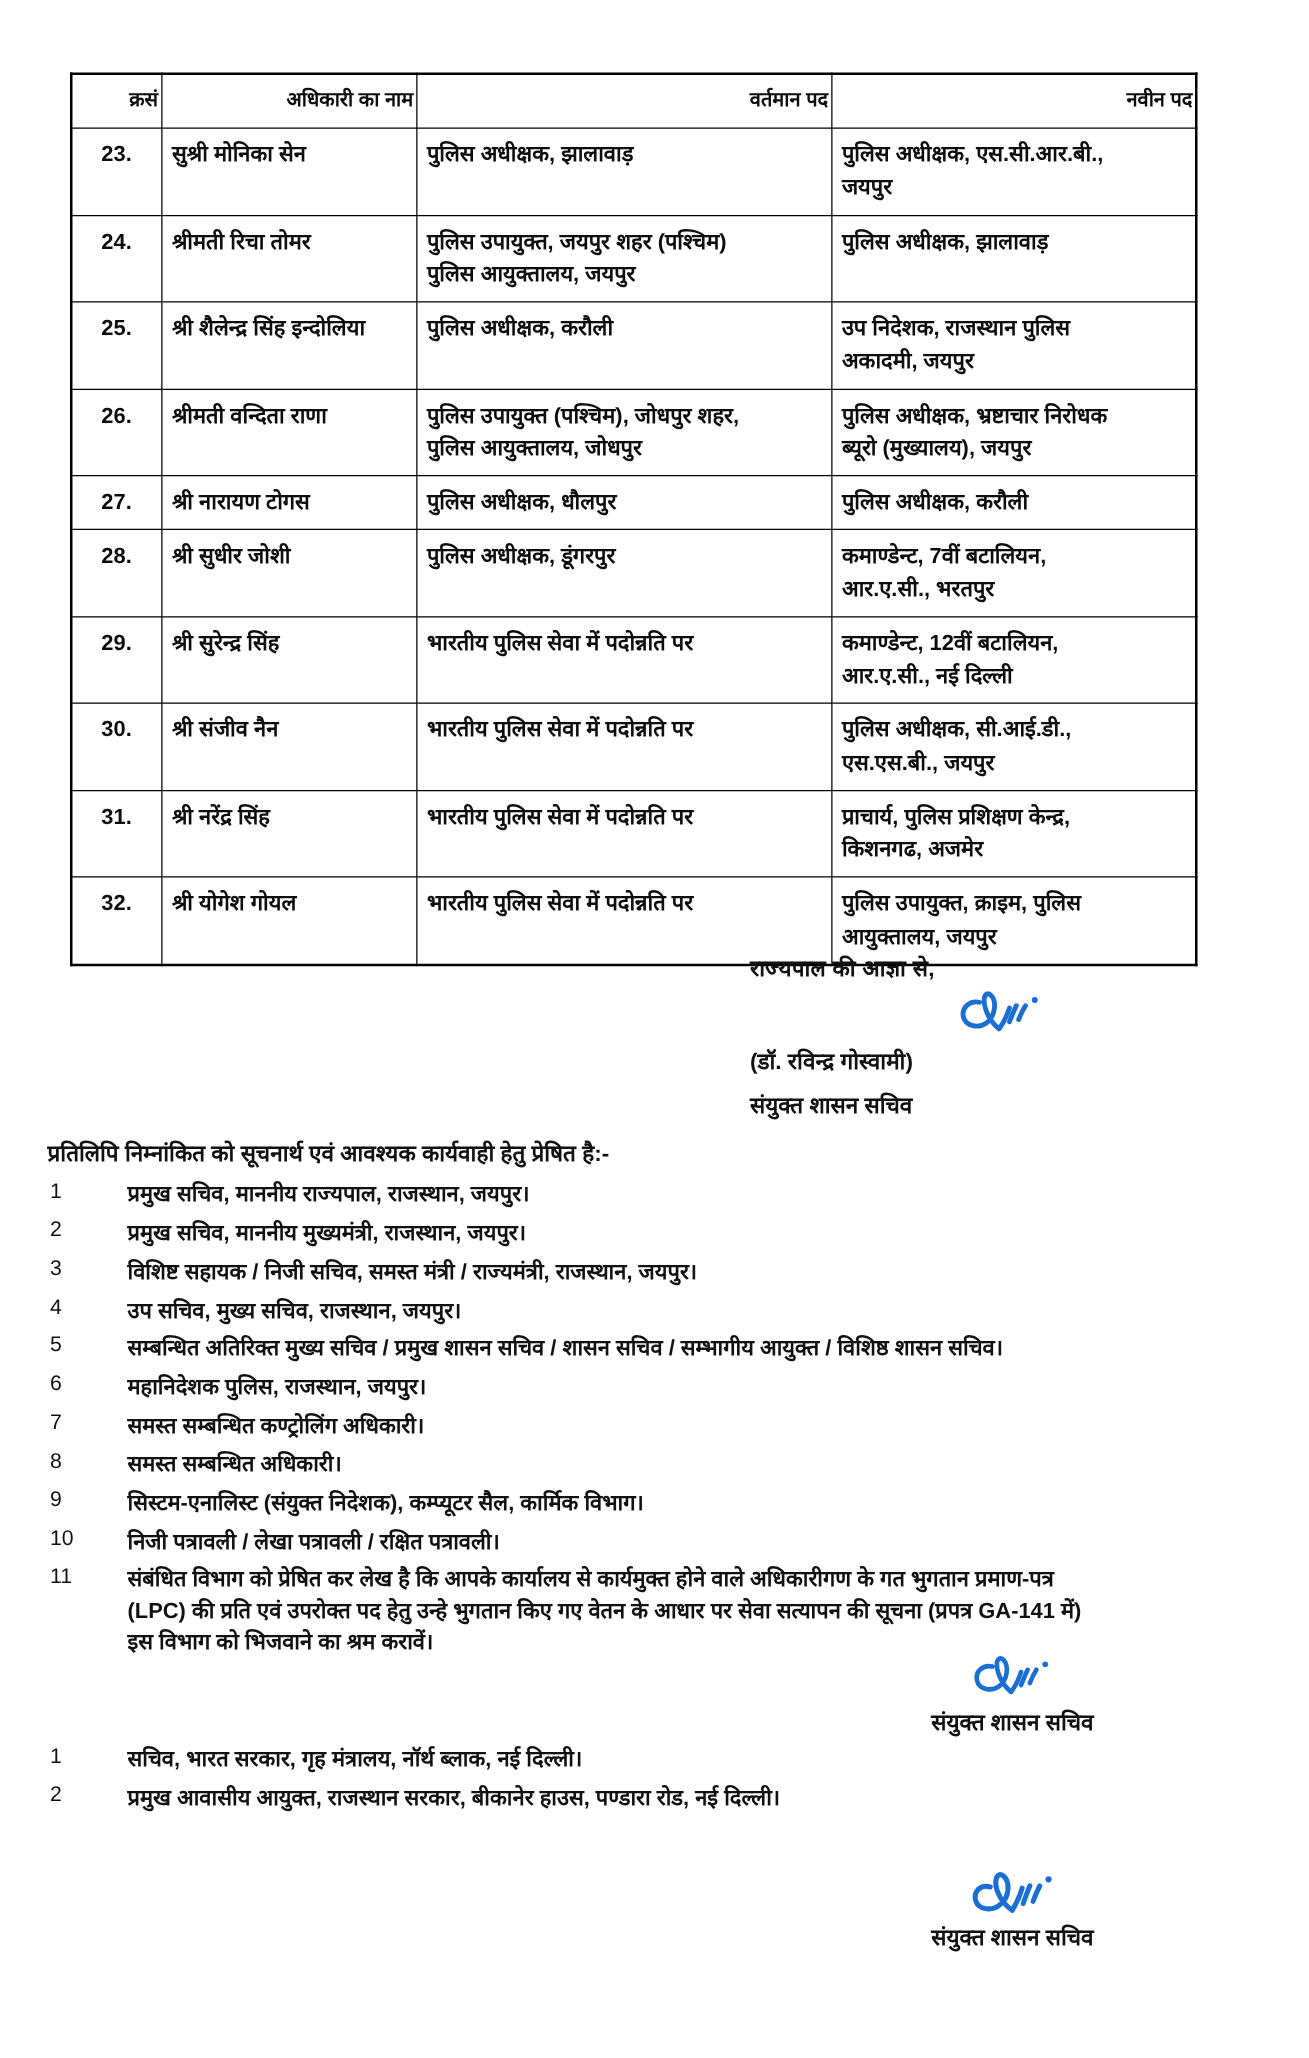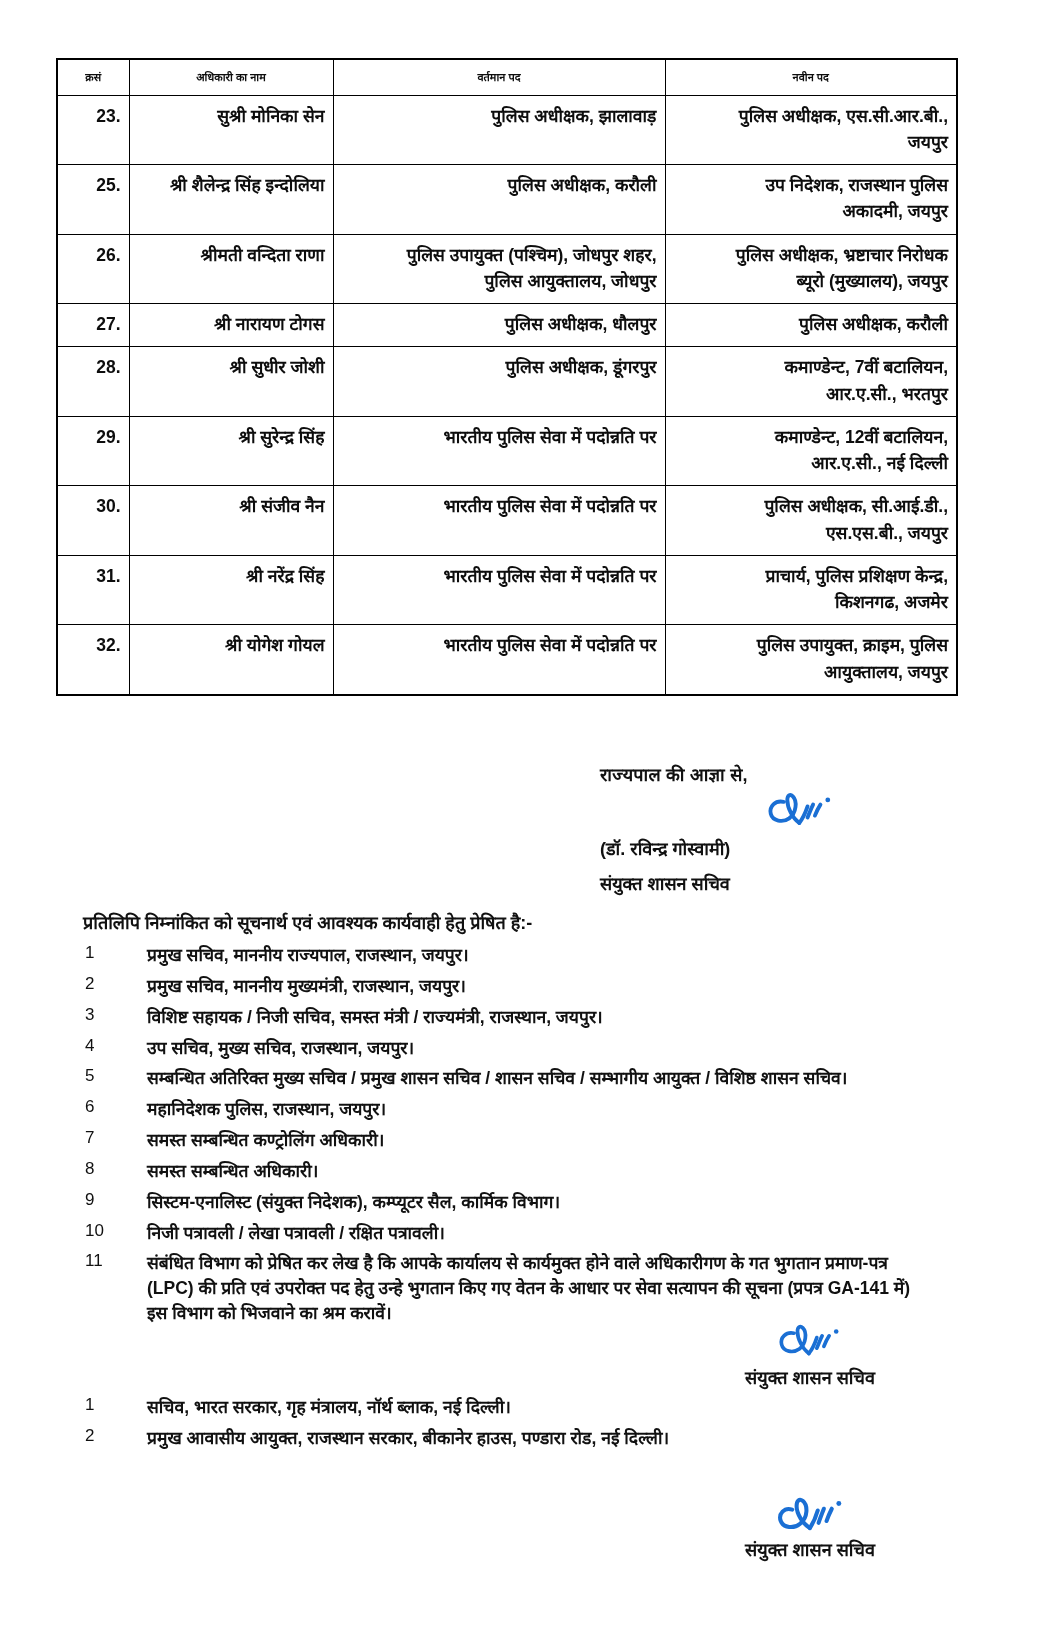--- a/index.html
+++ b/index.html
@@ -37,27 +37,26 @@
   }
   table.transfer-table td,
   table.transfer-table th {
     border: 1px solid #000;
     padding: 7px 8px 9px 8px;
     vertical-align: top;
     font-size: 17.5px;
     line-height: 1.5;
     font-weight: bold;
     color: #0d0d0d;
+  }
+  table.transfer-table thead th {
     text-align: right;
-  }
-  table.transfer-table thead th {
-    text-align: center;
     vertical-align: middle;
     padding: 9px 2px;
-    font-size: 11px;
+    font-size: 16px;
   }
   col.c-sn    { width: 72px; }
   col.c-name  { width: 204px; }
   col.c-cur   { width: 332px; }
   col.c-new   { width: 292px; }
 
   td.sn {
     text-align: center;
     font-size: 17.5px;
     font-weight: bold;
@@ -93,21 +92,20 @@
     font-size: 18px;
     font-weight: bold;
     margin-top: 11px;
   }
 
   
   .dist {
     position: absolute;
     left: 38px;
     width: 960px;
-    margin-left: 45px;
   }
   #dist-one { top: 910px; }
   #dist-two { top: 1395px; }
 
   .dist-head {
     font-size: 18px;
     font-weight: bold;
     margin-bottom: 9px;
   }
   .dist-row {
@@ -170,20 +168,31 @@
       <tbody>
         <tr>
           <td class="sn">23.</td>
           <td>सुश्री मोनिका सेन</td>
           <td>
             <span class="ln">पुलिस अधीक्षक, झालावाड़</span>
           </td>
           <td class="cell-new">
             <span class="ln">पुलिस अधीक्षक, एस.सी.आर.बी.,</span>
             <span class="ln">जयपुर</span>
+          </td>
+        </tr>
+        <tr>
+          <td class="sn">24.</td>
+          <td>श्रीमती रिचा तोमर</td>
+          <td>
+            <span class="ln">पुलिस उपायुक्त, जयपुर शहर (पश्चिम)</span>
+            <span class="ln">पुलिस आयुक्तालय, जयपुर</span>
+          </td>
+          <td class="cell-new">
+            <span class="ln">पुलिस अधीक्षक, झालावाड़</span>
           </td>
         </tr>
         <tr>
           <td class="sn">25.</td>
           <td>श्री शैलेन्द्र सिंह इन्दोलिया</td>
           <td>
             <span class="ln">पुलिस अधीक्षक, करौली</span>
           </td>
           <td class="cell-new">
             <span class="ln">उप निदेशक, राजस्थान पुलिस</span>

